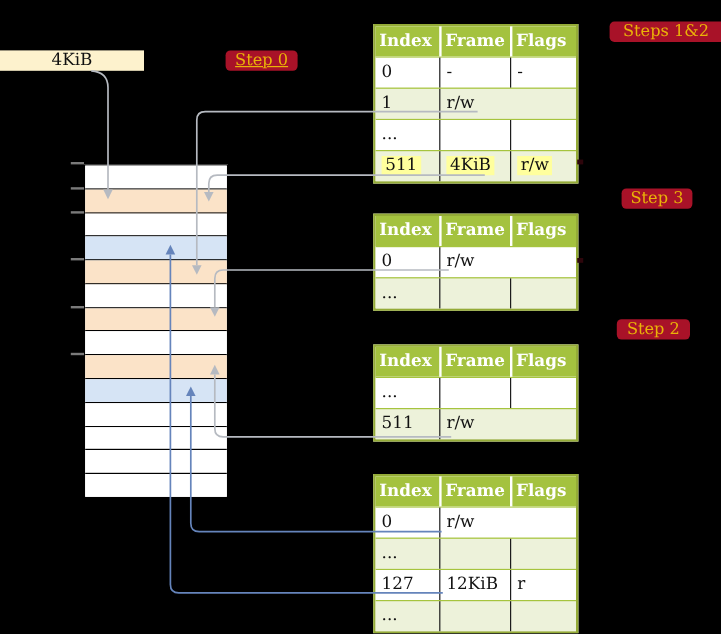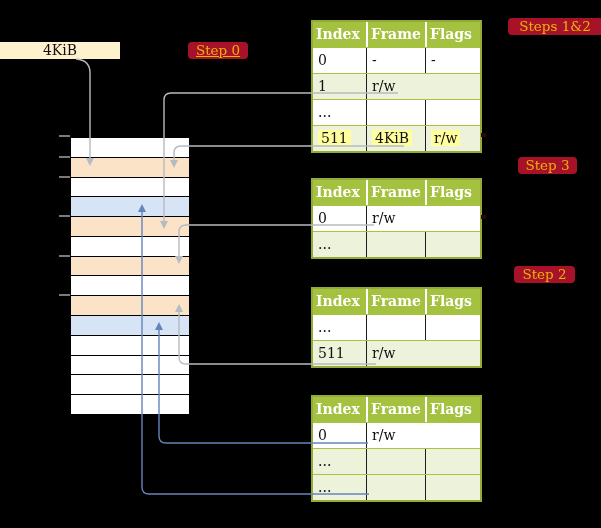--- a/index.html
+++ b/index.html
@@ -196,20 +196,25 @@
       </div>
       <div class="trow">
         <div class="td">0</div>
         <div class="td">r/w</div>
       </div>
       <div class="trow alt">
         <div class="td">...</div>
         <div class="td"></div>
         <div class="td"></div>
       </div>
+      <div class="trow">
+        <div class="td">127</div>
+        <div class="td">12KiB</div>
+        <div class="td">r</div>
+      </div>
       <div class="trow alt">
         <div class="td">...</div>
         <div class="td"></div>
         <div class="td"></div>
       </div>
     </div>
 
   <div class="rowmark" style="left:481px; top:133px"></div>
   <div class="rowmark" style="left:481px; top:215px"></div>
 

